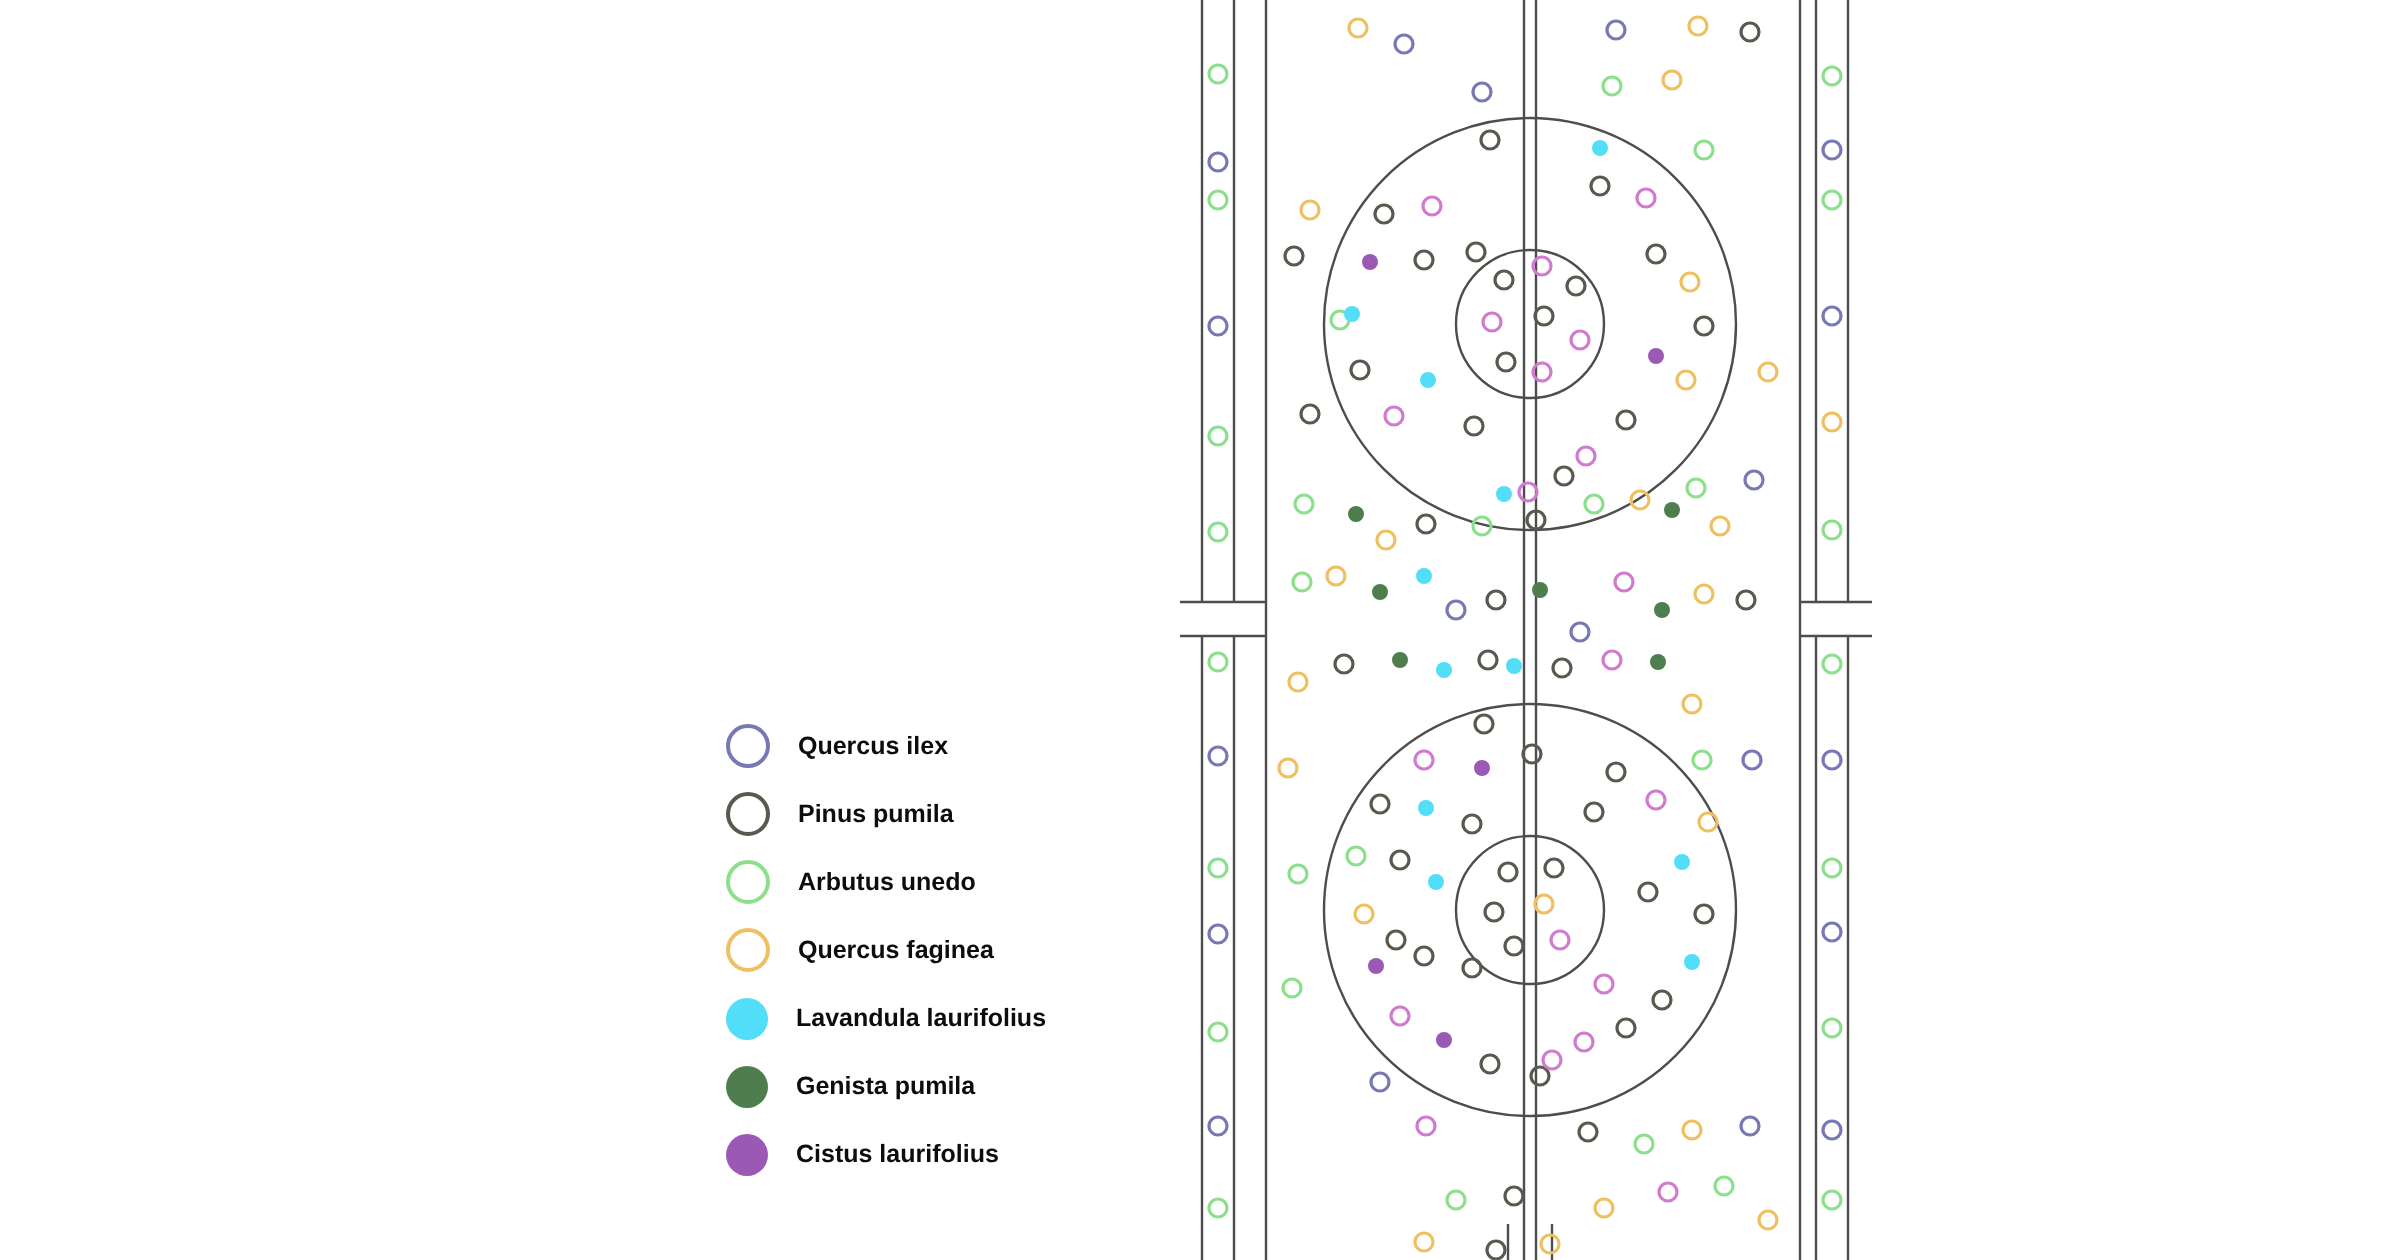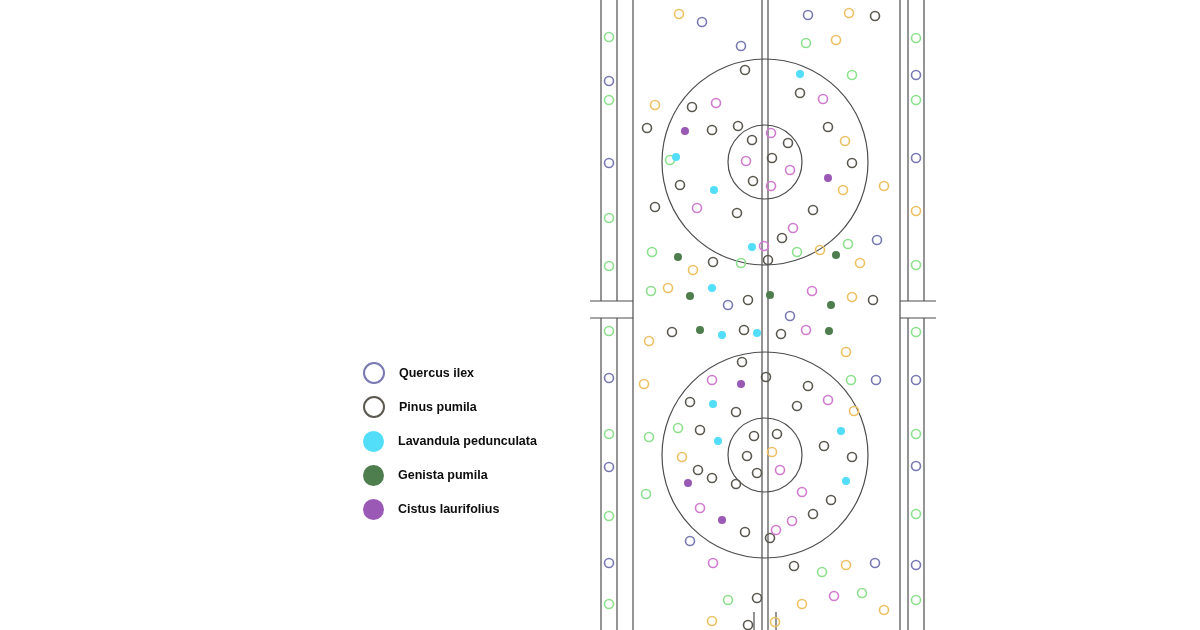--- a/index.html
+++ b/index.html
@@ -23,22 +23,30 @@
 <div class="legend">
     <div class="legend-item">
       <span class="swatch" style="border-color: rgb(120, 120, 180);"></span>
       <span class="legend-label">Quercus ilex</span>
     </div>
     <div class="legend-item">
       <span class="swatch" style="border-color: rgb(91, 89, 79);"></span>
       <span class="legend-label">Pinus pumila</span>
     </div>
     <div class="legend-item">
+      <span class="swatch" style="border-color: rgb(140, 224, 140);"></span>
+      <span class="legend-label">Arbutus unedo</span>
+    </div>
+    <div class="legend-item">
+      <span class="swatch" style="border-color: rgb(238, 192, 98);"></span>
+      <span class="legend-label">Quercus faginea</span>
+    </div>
+    <div class="legend-item">
       <span class="swatch solid" style="background: rgb(82, 221, 248);"></span>
-      <span class="legend-label">Lavandula pedunculata</span>
+      <span class="legend-label">Lavandula laurifolius</span>
     </div>
     <div class="legend-item">
       <span class="swatch solid" style="background: rgb(78, 125, 78);"></span>
       <span class="legend-label">Genista pumila</span>
     </div>
     <div class="legend-item">
       <span class="swatch solid" style="background: rgb(155, 89, 182);"></span>
       <span class="legend-label">Cistus laurifolius</span>
     </div>
   </div>

